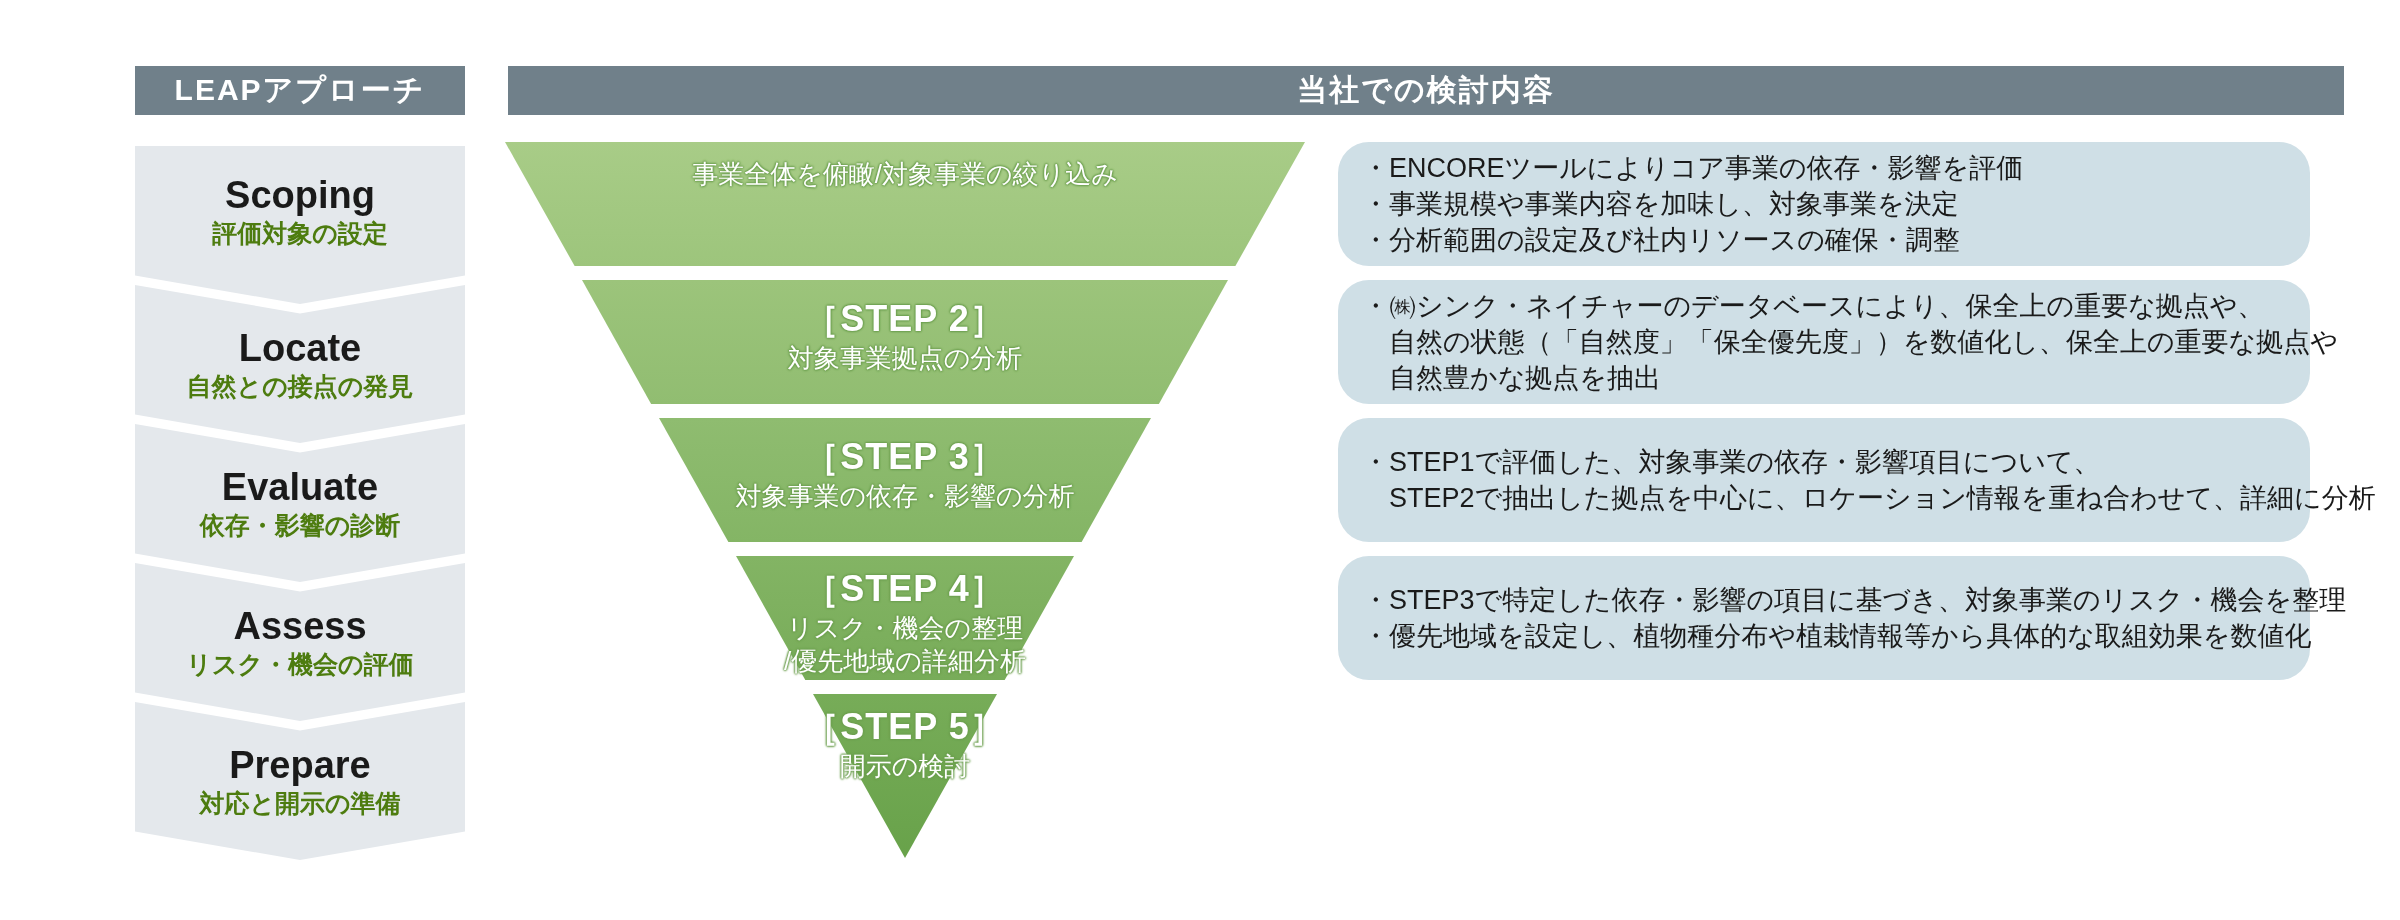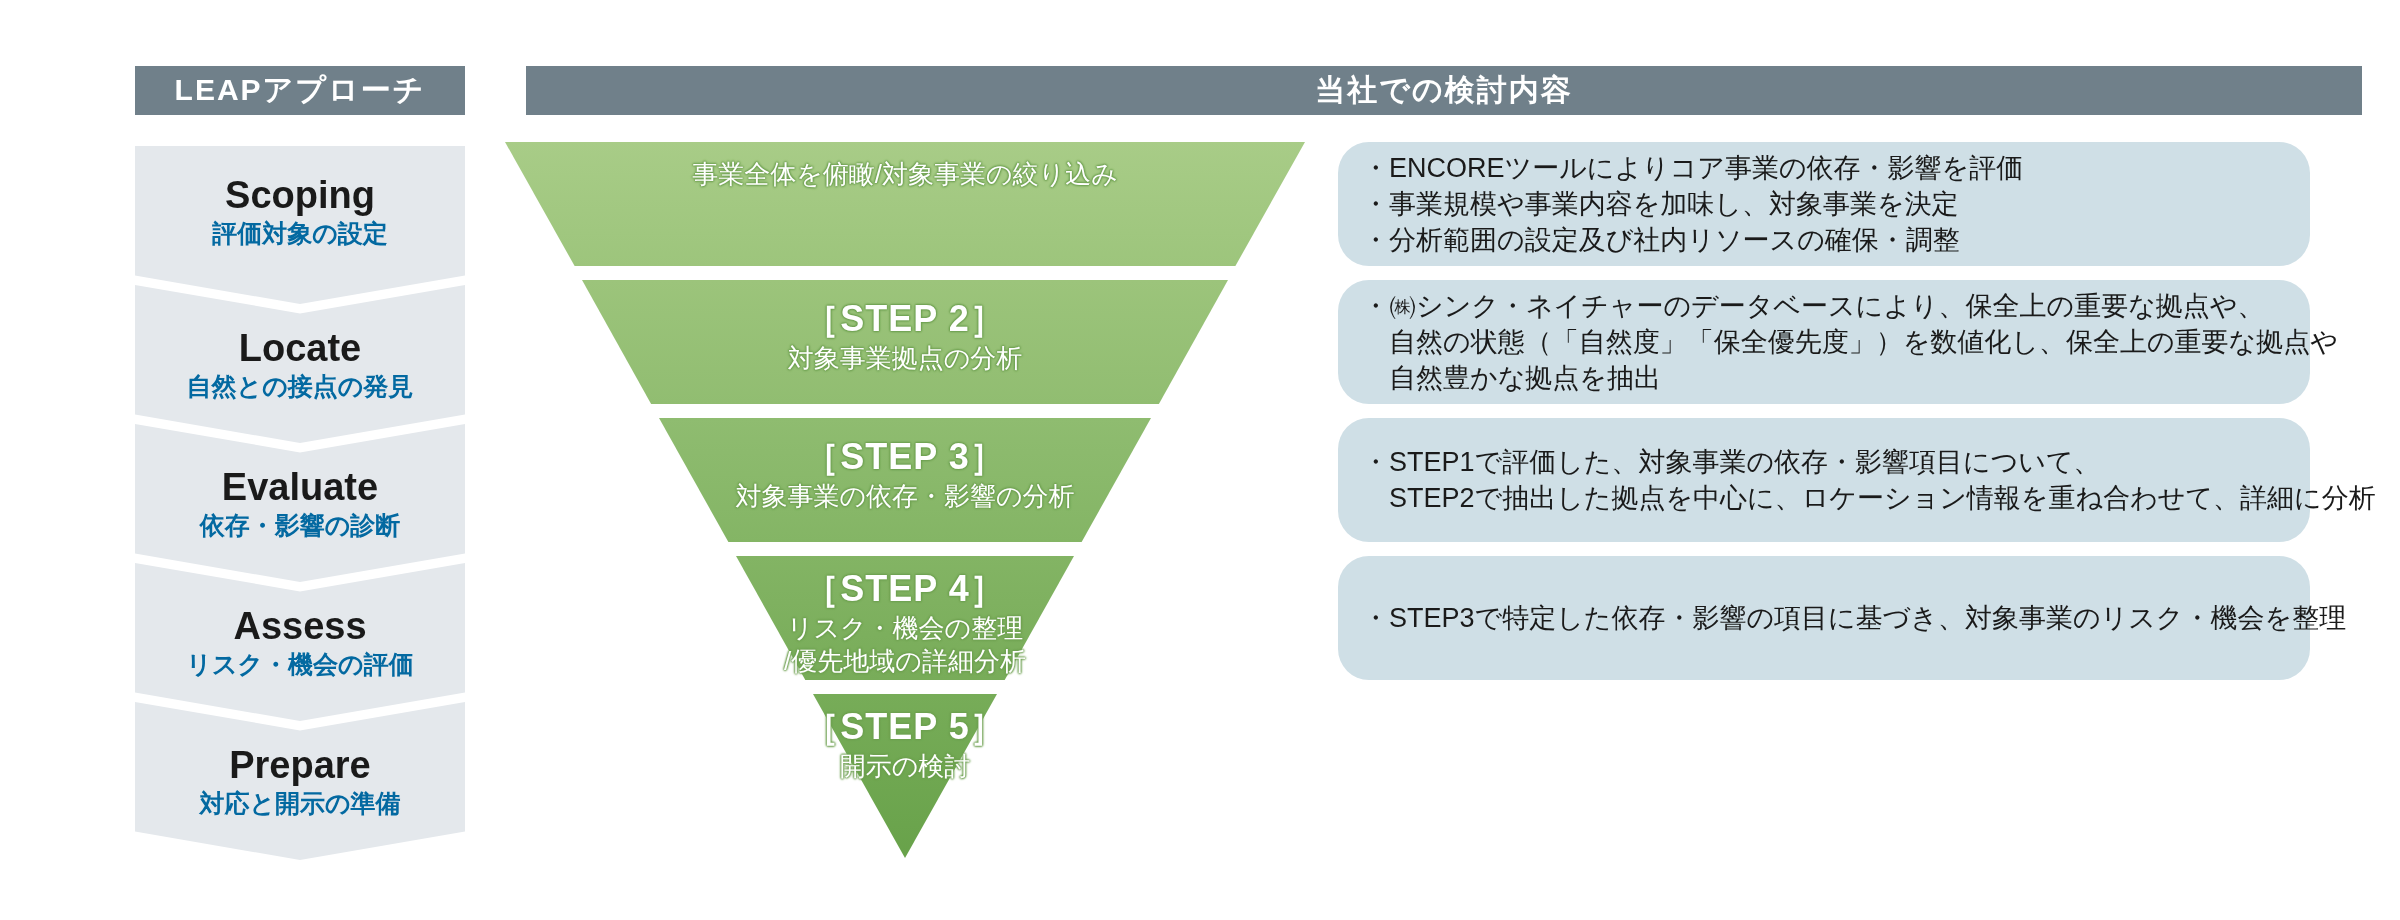--- a/index.html
+++ b/index.html
@@ -13,37 +13,37 @@
 
   
   .hdr {
     position: absolute; top: 66px; height: 49px;
     background: var(--header-bg, #70808a);
     color: #fff; font-weight: bold; font-size: 30px;
     display: flex; align-items: center; justify-content: center;
     letter-spacing: 2px;
   }
   .hdr-left  { left: 135px; width: 330px; }
-  .hdr-right { left: 508px; width: 1836px; margin-left: 18px; }
+  .hdr-right { left: 508px; width: 1836px; }
 
   
   .chev {
     position: absolute; left: 135px; width: 330px; height: 158px;
     background: var(--sidebar-item-bg, #e4e8ec);
     display: flex; flex-direction: column; align-items: center; justify-content: center;
     text-align: center;
     clip-path: polygon(0 0, 50% 18%, 100% 0, 100% 82%, 50% 100%, 0 82%);
   }
   .chev-1 { top: 146px; clip-path: polygon(0 0, 100% 0, 100% 82%, 50% 100%, 0 82%); padding-bottom: 28px; box-sizing: border-box; }
   .chev-2 { top: 285px; }
   .chev-3 { top: 424px; }
   .chev-4 { top: 563px; }
   .chev-5 { top: 702px; }
   .chev-en { font-size: 38px; font-weight: bold; color: #1a1a1a; line-height: 44px; }
-  .chev-ja { font-size: 25px; font-weight: bold; color: #0369a1; line-height: 32px; }
+  .chev-ja { font-size: 25px; font-weight: bold; color: #4d7c0f; line-height: 32px; }
 
   
   .band { position: absolute; }
   .band-1 { left: 505px; top: 142px; width: 800px; height: 124px;
             clip-path: polygon(0 0, 100% 0, 91.3% 100%, 8.7% 100%);
             background: linear-gradient(180deg, #a8cc87, #9dc57c); }
   .band-2 { left: 582px; top: 280px; width: 646px; height: 124px;
             clip-path: polygon(0 0, 100% 0, 89.3% 100%, 10.7% 100%);
             background: linear-gradient(180deg, #9cc47b, #91bd71); }
   .band-3 { left: 659px; top: 418px; width: 492px; height: 124px;
@@ -155,15 +155,16 @@
     <div class="dline">・㈱シンク・ネイチャーのデータベースにより、保全上の重要な拠点や、</div>
     <div class="dline">　自然の状態（「自然度」「保全優先度」）を数値化し、保全上の重要な拠点や</div>
     <div class="dline">　自然豊かな拠点を抽出</div>
   </div>
   <div class="dbox dbox-3">
     <div class="dline">・STEP1で評価した、対象事業の依存・影響項目について、</div>
     <div class="dline">　STEP2で抽出した拠点を中心に、ロケーション情報を重ね合わせて、詳細に分析</div>
   </div>
   <div class="dbox dbox-4">
     <div class="dline">・STEP3で特定した依存・影響の項目に基づき、対象事業のリスク・機会を整理</div>
+    <div class="dline">・優先地域を設定し、植物種分布や植栽情報等から具体的な取組効果を数値化</div>
   </div>
 
 </div>
 
 </body></html>

